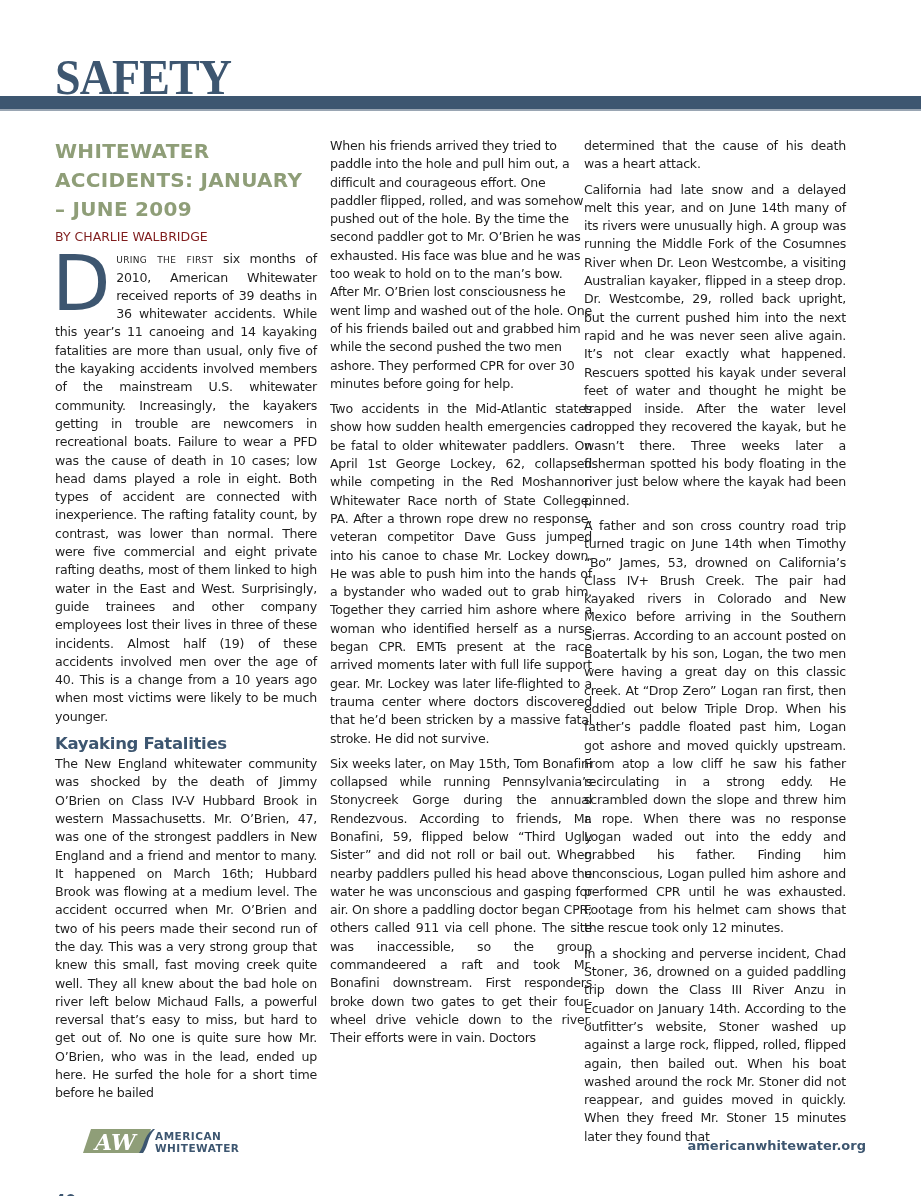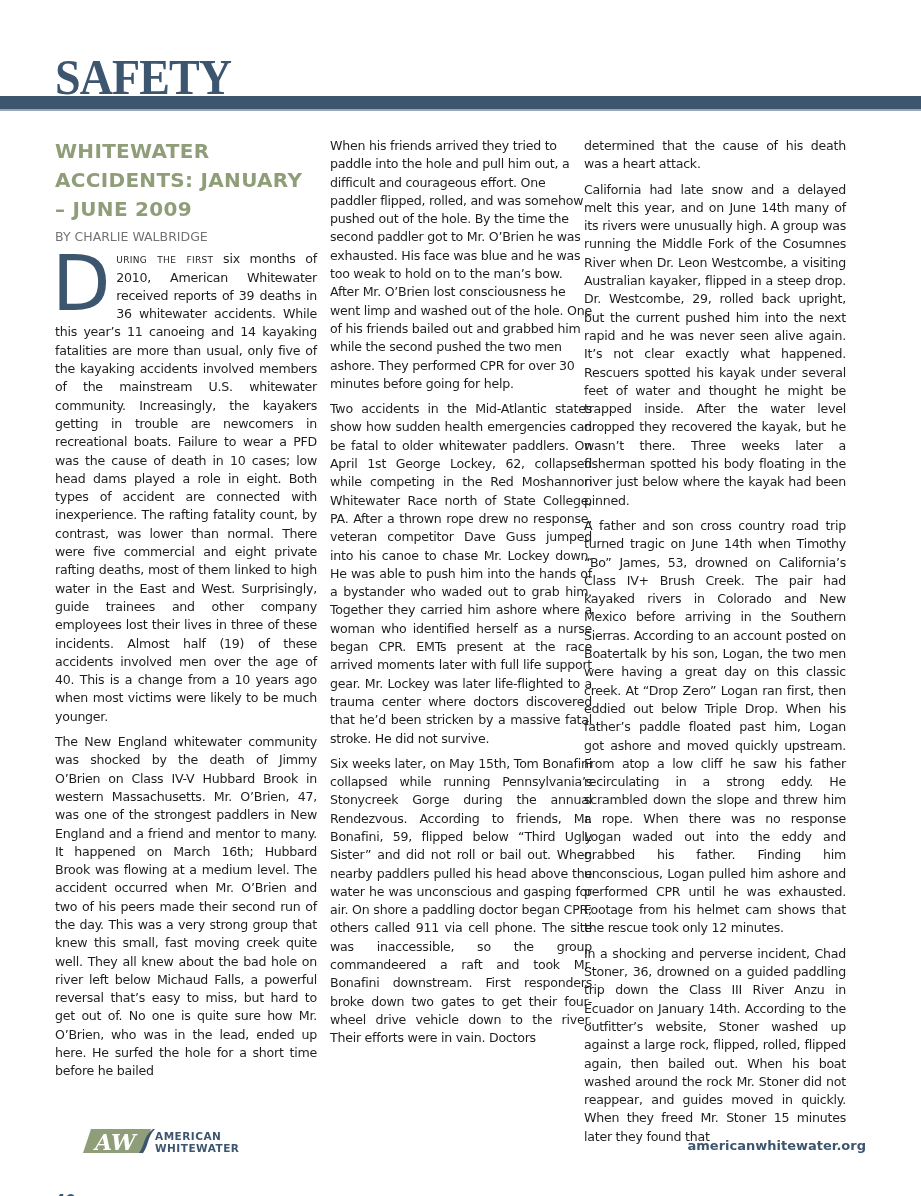--- a/index.html
+++ b/index.html
@@ -6,39 +6,40 @@
   body { width:921px; height:1196px; position:relative; overflow:hidden; font-family:"DejaVu Sans", sans-serif; color:#1f1f1f; }
   .section-title { position:absolute; left:55px; top:52px; font-family:"Liberation Serif", serif; font-weight:bold; font-size:50px; line-height:50px; color:#3d5670; transform:scaleX(0.92); transform-origin:left top; letter-spacing:-1px; }
   .header-bar { position:absolute; left:0; top:96px; width:921px; height:13px; background:#3d5670; }
   .header-bar-shadow { position:absolute; left:0; top:109px; width:921px; height:2px; background:#9aa6b3; }
   .col { position:absolute; top:137px; width:262px; font-size:12.6px; line-height:18.3px; text-align:justify; letter-spacing:-0.25px; }
   .col1 { left:55px; }
   .col2 { left:330px; }
   .col3 { left:584px; }
   .col p { margin:0 0 7px 0; }
   .headline { font-family:"DejaVu Sans", sans-serif; font-weight:bold; font-size:20px; line-height:29px; color:#8f9e78; letter-spacing:0.3px; margin:0; text-align:left; }
-  .byline { font-size:12.5px; color:#737373; margin:4px 0 4px 0; letter-spacing:0; text-align:left; }
+  .byline { font-size:12.5px; color:#7f1d1d; margin:4px 0 4px 0; letter-spacing:0; text-align:left; }
   .dropcap { float:left; font-family:"DejaVu Sans", sans-serif; font-size:76px; line-height:60px; color:#3d5670; margin:4px 6px 0 -3px; height:62px; }
   .smallcaps { font-variant:small-caps; letter-spacing:0.3px; }
   .subhead { font-weight:bold; font-size:16.5px; line-height:22px; color:#3d5670; margin:4px 0 0 0; text-align:left; letter-spacing:-0.3px; }
   .footer-page { position:absolute; left:55px; top:1192px; font-size:15px; font-weight:bold; color:#3d5670;text-align:center; }
   .logo { position:absolute; left:83px; top:1127px; width:180px; height:28px; }
   .footer-url { position:absolute; right:55px; top:1138px; font-size:13px; font-weight:bold; color:#3d5670; }
 </style>
 </head>
 <body>
 
 <div class="section-title">SAFETY</div>
 <div class="header-bar"></div>
 <div class="header-bar-shadow"></div>
 
 <div class="col col1">
   <h1 class="headline">WHITEWATER ACCIDENTS: JANUARY – JUNE 2009</h1>
   <div class="byline">BY CHARLIE WALBRIDGE</div>
   <p><span class="dropcap">D</span><span class="smallcaps">uring the first</span><span> six months of 2010, American Whitewater received reports of 39 deaths in 36 whitewater accidents. While this year’s 11 canoeing and 14 kayaking fatalities are more than usual, only five of the kayaking accidents involved members of the mainstream U.S. whitewater community. Increasingly, the kayakers getting in trouble are newcomers in recreational boats. Failure to wear a PFD was the cause of death in 10 cases; low head dams played a role in eight. Both types of accident are connected with inexperience. The rafting fatality count, by contrast, was lower than normal. There were five commercial and eight private rafting deaths, most of them linked to high water in the East and West. Surprisingly, guide trainees and other company employees lost their lives in three of these incidents. Almost half (19) of these accidents involved men over the age of 40. This is a change from a 10 years ago when most victims were likely to be much younger.</span></p>
+  <h2 class="subhead">Kayaking Fatalities</h2>
   <p>The New England whitewater community was shocked by the death of Jimmy O’Brien on Class IV-V Hubbard Brook in western Massachusetts. Mr. O’Brien, 47, was one of the strongest paddlers in New England and a friend and mentor to many. It happened on March 16th; Hubbard Brook was flowing at a medium level. The accident occurred when Mr. O’Brien and two of his peers made their second run of the day. This was a very strong group that knew this small, fast moving creek quite well. They all knew about the bad hole on river left below Michaud Falls, a powerful reversal that’s easy to miss, but hard to get out of. No one is quite sure how Mr. O’Brien, who was in the lead, ended up here. He surfed the hole for a short time before he bailed</p>
 </div>
 
 <div class="col col2">
   <p style="text-align:left">When his friends arrived they tried to paddle into the hole and pull him out, a difficult and courageous effort. One paddler flipped, rolled, and was somehow pushed out of the hole. By the time the second paddler got to Mr. O’Brien he was exhausted. His face was blue and he was too weak to hold on to the man’s bow. After Mr. O’Brien lost consciousness he went limp and washed out of the hole. One of his friends bailed out and grabbed him while the second pushed the two men ashore. They performed CPR for over 30 minutes before going for help.</p>
   <p>Two accidents in the Mid-Atlantic states show how sudden health emergencies can be fatal to older whitewater paddlers. On April 1st George Lockey, 62, collapsed while competing in the Red Moshannon Whitewater Race north of State College, PA. After a thrown rope drew no response, veteran competitor Dave Guss jumped into his canoe to chase Mr. Lockey down. He was able to push him into the hands of a bystander who waded out to grab him. Together they carried him ashore where a woman who identified herself as a nurse began CPR. EMTs present at the race arrived moments later with full life support gear. Mr. Lockey was later life-flighted to a trauma center where doctors discovered that he’d been stricken by a massive fatal stroke. He did not survive.</p>
   <p>Six weeks later, on May 15th, Tom Bonafini collapsed while running Pennsylvania’s Stonycreek Gorge during the annual Rendezvous. According to friends, Mr. Bonafini, 59, flipped below “Third Ugly Sister” and did not roll or bail out. When nearby paddlers pulled his head above the water he was unconscious and gasping for air. On shore a paddling doctor began CPR; others called 911 via cell phone. The site was inaccessible, so the group commandeered a raft and took Mr. Bonafini downstream. First responders broke down two gates to get their four-wheel drive vehicle down to the river. Their efforts were in vain. Doctors</p>
 </div>
 
 <div class="col col3">

